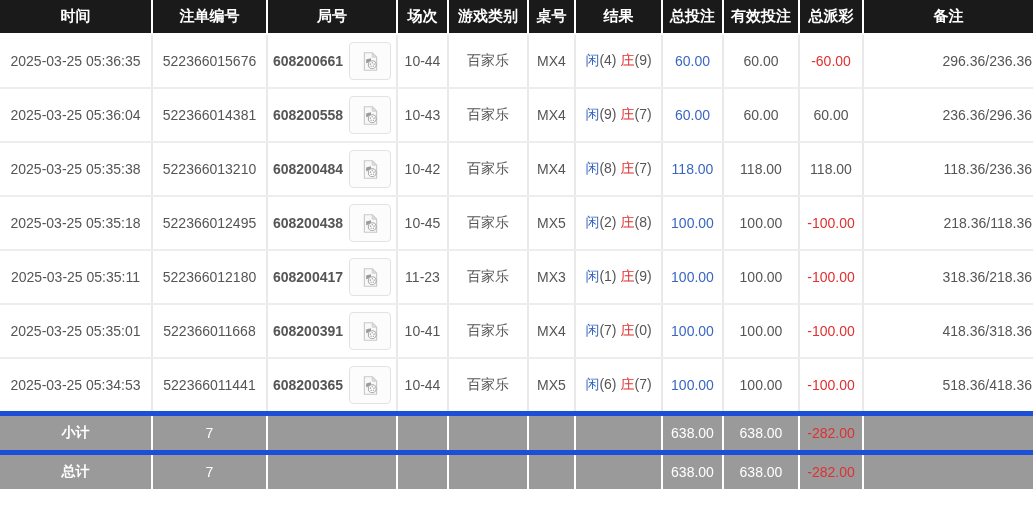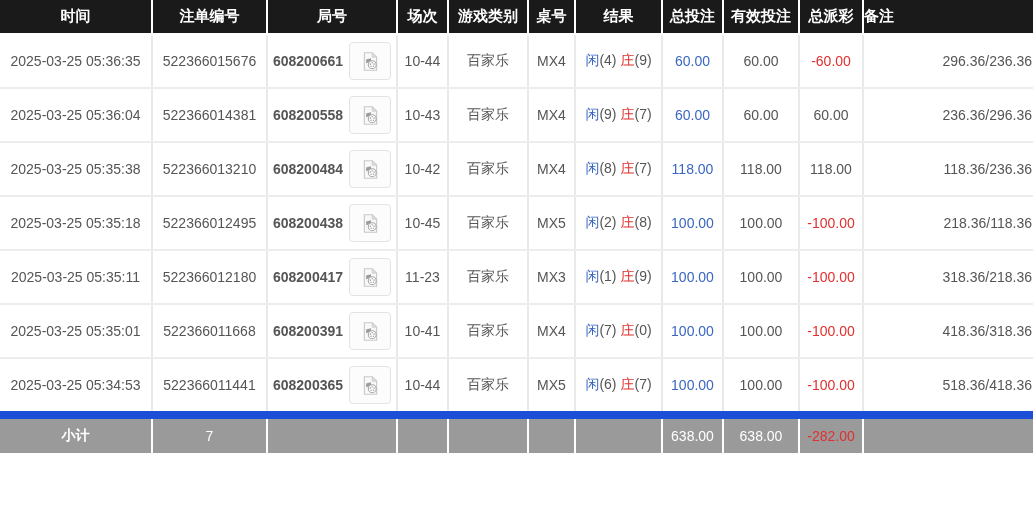--- a/index.html
+++ b/index.html
@@ -10,27 +10,27 @@
   body{width:1033px;height:520px;font-family:"Liberation Sans",sans-serif;}
   table{border-collapse:collapse;table-layout:fixed;width:1033px;}
   col.c-time{width:152px;} col.c-betid{width:115px;} col.c-round{width:130px;}
   col.c-session{width:51px;} col.c-game{width:80px;} col.c-table{width:47px;}
   col.c-result{width:87px;} col.c-totalbet{width:61px;} col.c-validbet{width:76px;}
   col.c-payout{width:64px;} col.c-remark{width:170px;}
   th{background:var(--header-bg);color:#ffffff;font-size:15px;font-weight:bold;
      height:33px;text-align:center;border-right:2px solid #ffffff;
      border-bottom:2px solid #ffffff;padding:0;}
   th:last-child{border-right:none;}
-  th.h-remark{text-align:left;}
+  th.h-remark{text-align:center;}
   tbody td{background:#ffffff;color:var(--body-text);font-size:14px;height:52px;
      text-align:center;border-right:2px solid #e9e9e9;border-bottom:2px solid #ededed;
      padding:0;white-space:nowrap;overflow:hidden;}
   tbody td:last-child{border-right:none;}
   tfoot td{background:var(--footer-bg);color:#ffffff;font-size:14px;height:34px;
-     text-align:center;border-right:2px solid #ffffff;border-top:8px solid #1d4ed8;
+     text-align:center;border-right:2px solid #ffffff;border-top:5px solid #1d4ed8;
      padding:0;}
   tfoot td:last-child{border-right:none;}
   tfoot td.f-label{font-weight:bold;}
   td.cell-remark{text-align:right;padding-right:1px;}
   td.cell-total-bet{color:var(--bet-blue);}
   .neg{color:var(--loss-red) !important;margin-top:24px;}
   .result-player{color:var(--bet-blue);}
   .result-banker{color:var(--loss-red);}
   .result-score{color:var(--body-text);}
   .result-gap{display:inline-block;width:4px;}
@@ -290,14 +290,27 @@
     <td></td>
     <td></td>
     <td></td>
     <td></td>
     <td>638.00</td>
     <td>638.00</td>
     <td class="cell-payout neg">-282.00</td>
     <td></td>
   </tr>
 
+  <tr>
+    <td class="f-label">总计</td>
+    <td>7</td>
+    <td></td>
+    <td></td>
+    <td></td>
+    <td></td>
+    <td></td>
+    <td>638.00</td>
+    <td>638.00</td>
+    <td class="cell-payout neg">-282.00</td>
+    <td></td>
+  </tr>
 </tfoot>
 </table>
 
 </body></html>

